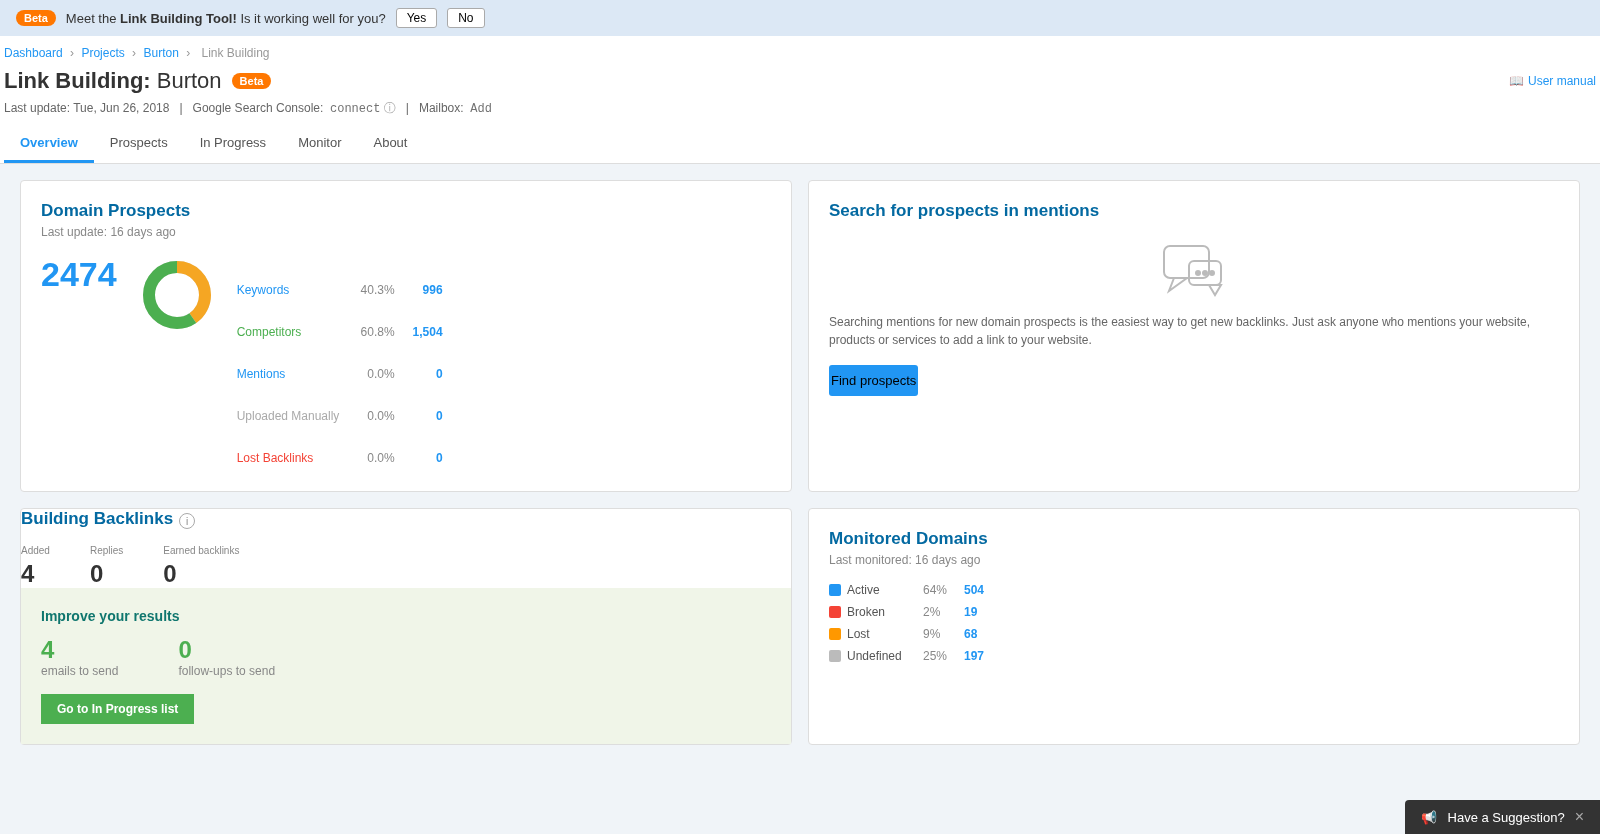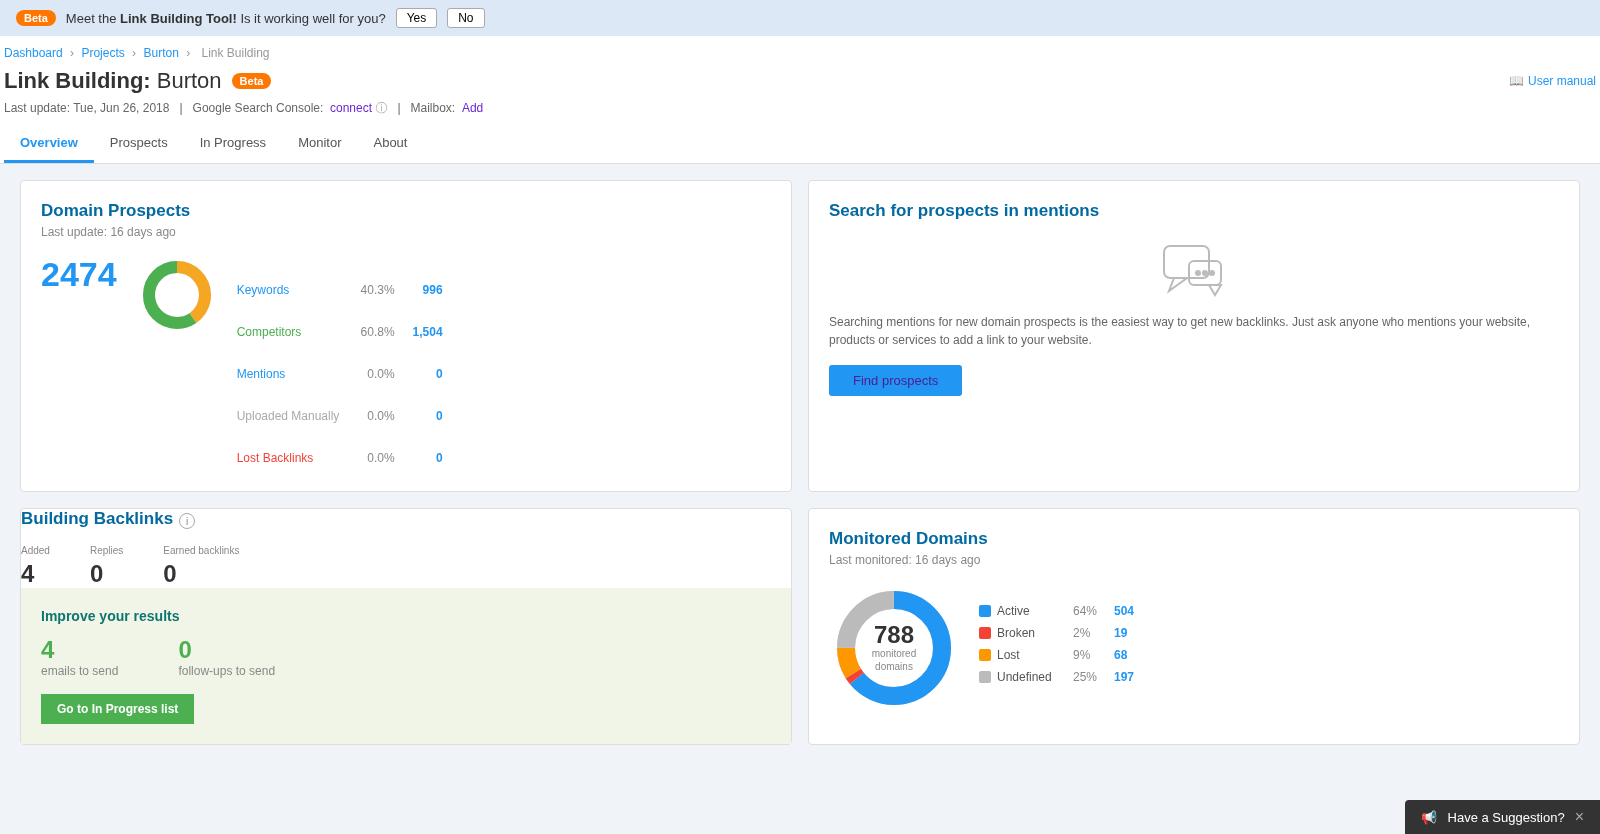--- a/index.html
+++ b/index.html
@@ -73,21 +73,21 @@
       display: flex;
       align-items: center;
       gap: 4px;
       text-decoration: none;
     }
     .meta-row {
       font-size: 12px;
       color: #666;
       margin-bottom: 8px;
     }
-    .meta-row a { color: #6d28d9; text-decoration: none; }
+    .meta-row a { color: #737373; text-decoration: none; font-family: Liberation Mono, monospace; }
 
     
     .tabs {
       display: flex;
       gap: 0;
       border-bottom: none;
     }
     .tab {
       padding: 10px 16px;
       cursor: pointer;
@@ -254,23 +254,23 @@
       margin-bottom: 12px;
     }
     .search-prospects-text {
       font-size: 12px;
       color: #666;
       line-height: 1.5;
       margin-bottom: 16px;
     }
     .btn-blue {
       background: #2196f3;
-      color: #4c1d95;
+      color: #000000;
       border: none;
-      padding: 8px 24px;
+      padding: 8px 2px;
       border-radius: 3px;
       cursor: pointer;
       font-size: 13px;
     }
 
     
     .monitored-content {
       display: flex;
       align-items: center;
       gap: 20px;
@@ -500,38 +500,20 @@
       </div>
       <button class="btn-green">Go to In Progress list</button>
     </div>
   </div>
 
   <div class="card">
     <div class="card-title">Monitored Domains</div>
     <div class="card-subtitle">Last monitored: 16 days ago</div>
     <div class="monitored-content">
 
-      <div class="donut-container-lg">
-        <svg width="130" height="130" viewBox="0 0 130 130" style="transform:rotate(-90deg);">
-
-          <circle cx="65" cy="65" r="48" fill="none" stroke="#e0e0e0" stroke-width="18"></circle>
-
-          <circle cx="65" cy="65" r="48" fill="none" stroke="#2196f3" stroke-width="18" stroke-dasharray="193 109" stroke-dashoffset="0"></circle>
-
-          <circle cx="65" cy="65" r="48" fill="none" stroke="#f44336" stroke-width="18" stroke-dasharray="6 296" stroke-dashoffset="-193"></circle>
-
-          <circle cx="65" cy="65" r="48" fill="none" stroke="#ff9800" stroke-width="18" stroke-dasharray="27 275" stroke-dashoffset="-199"></circle>
-
-          <circle cx="65" cy="65" r="48" fill="none" stroke="#bbb" stroke-width="18" stroke-dasharray="75 227" stroke-dashoffset="-226"></circle>
-        </svg>
-        <div class="donut-center-text">
-          <div class="donut-center-number">788</div>
-          <div class="donut-center-label">monitored<br>domains</div>
-        </div>
-      </div>
 
       <div class="legend">
         <div class="legend-row">
           <div class="legend-dot" style="background:#2196f3;"></div>
           <span class="legend-label">Active</span>
           <span class="legend-pct">64%</span>
           <span class="legend-count">504</span>
         </div>
         <div class="legend-row">
           <div class="legend-dot" style="background:#f44336;"></div>

